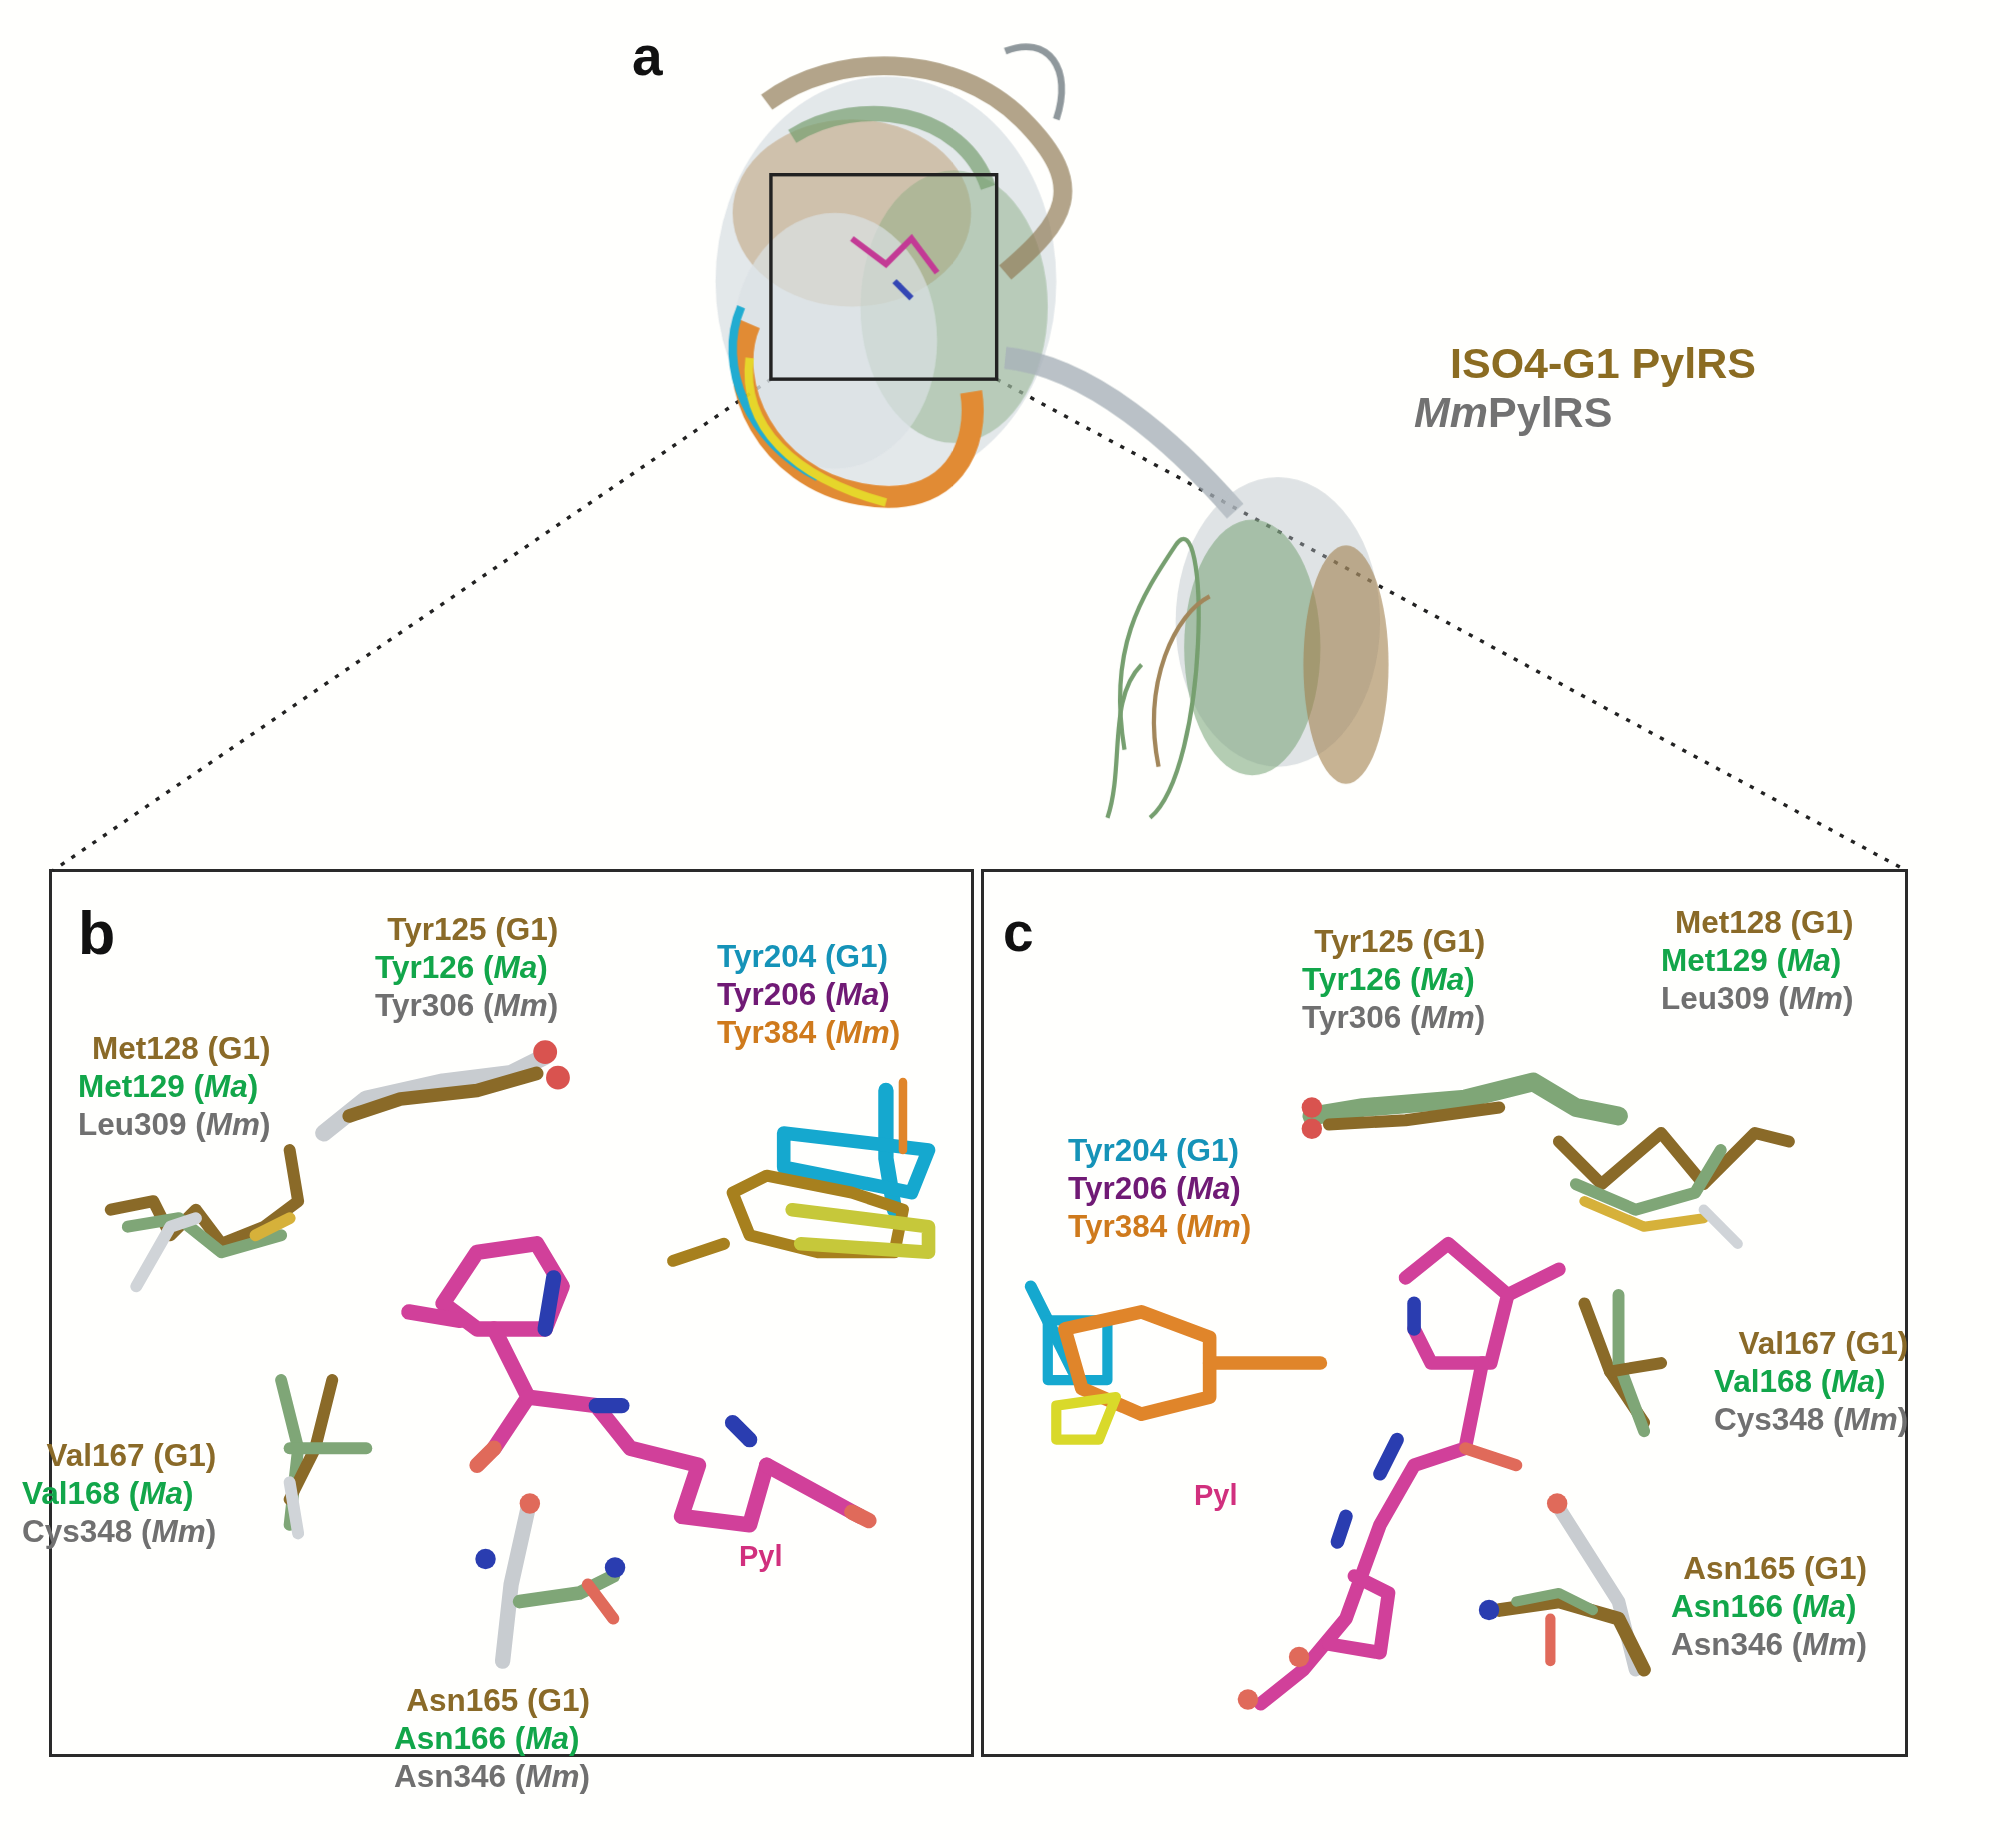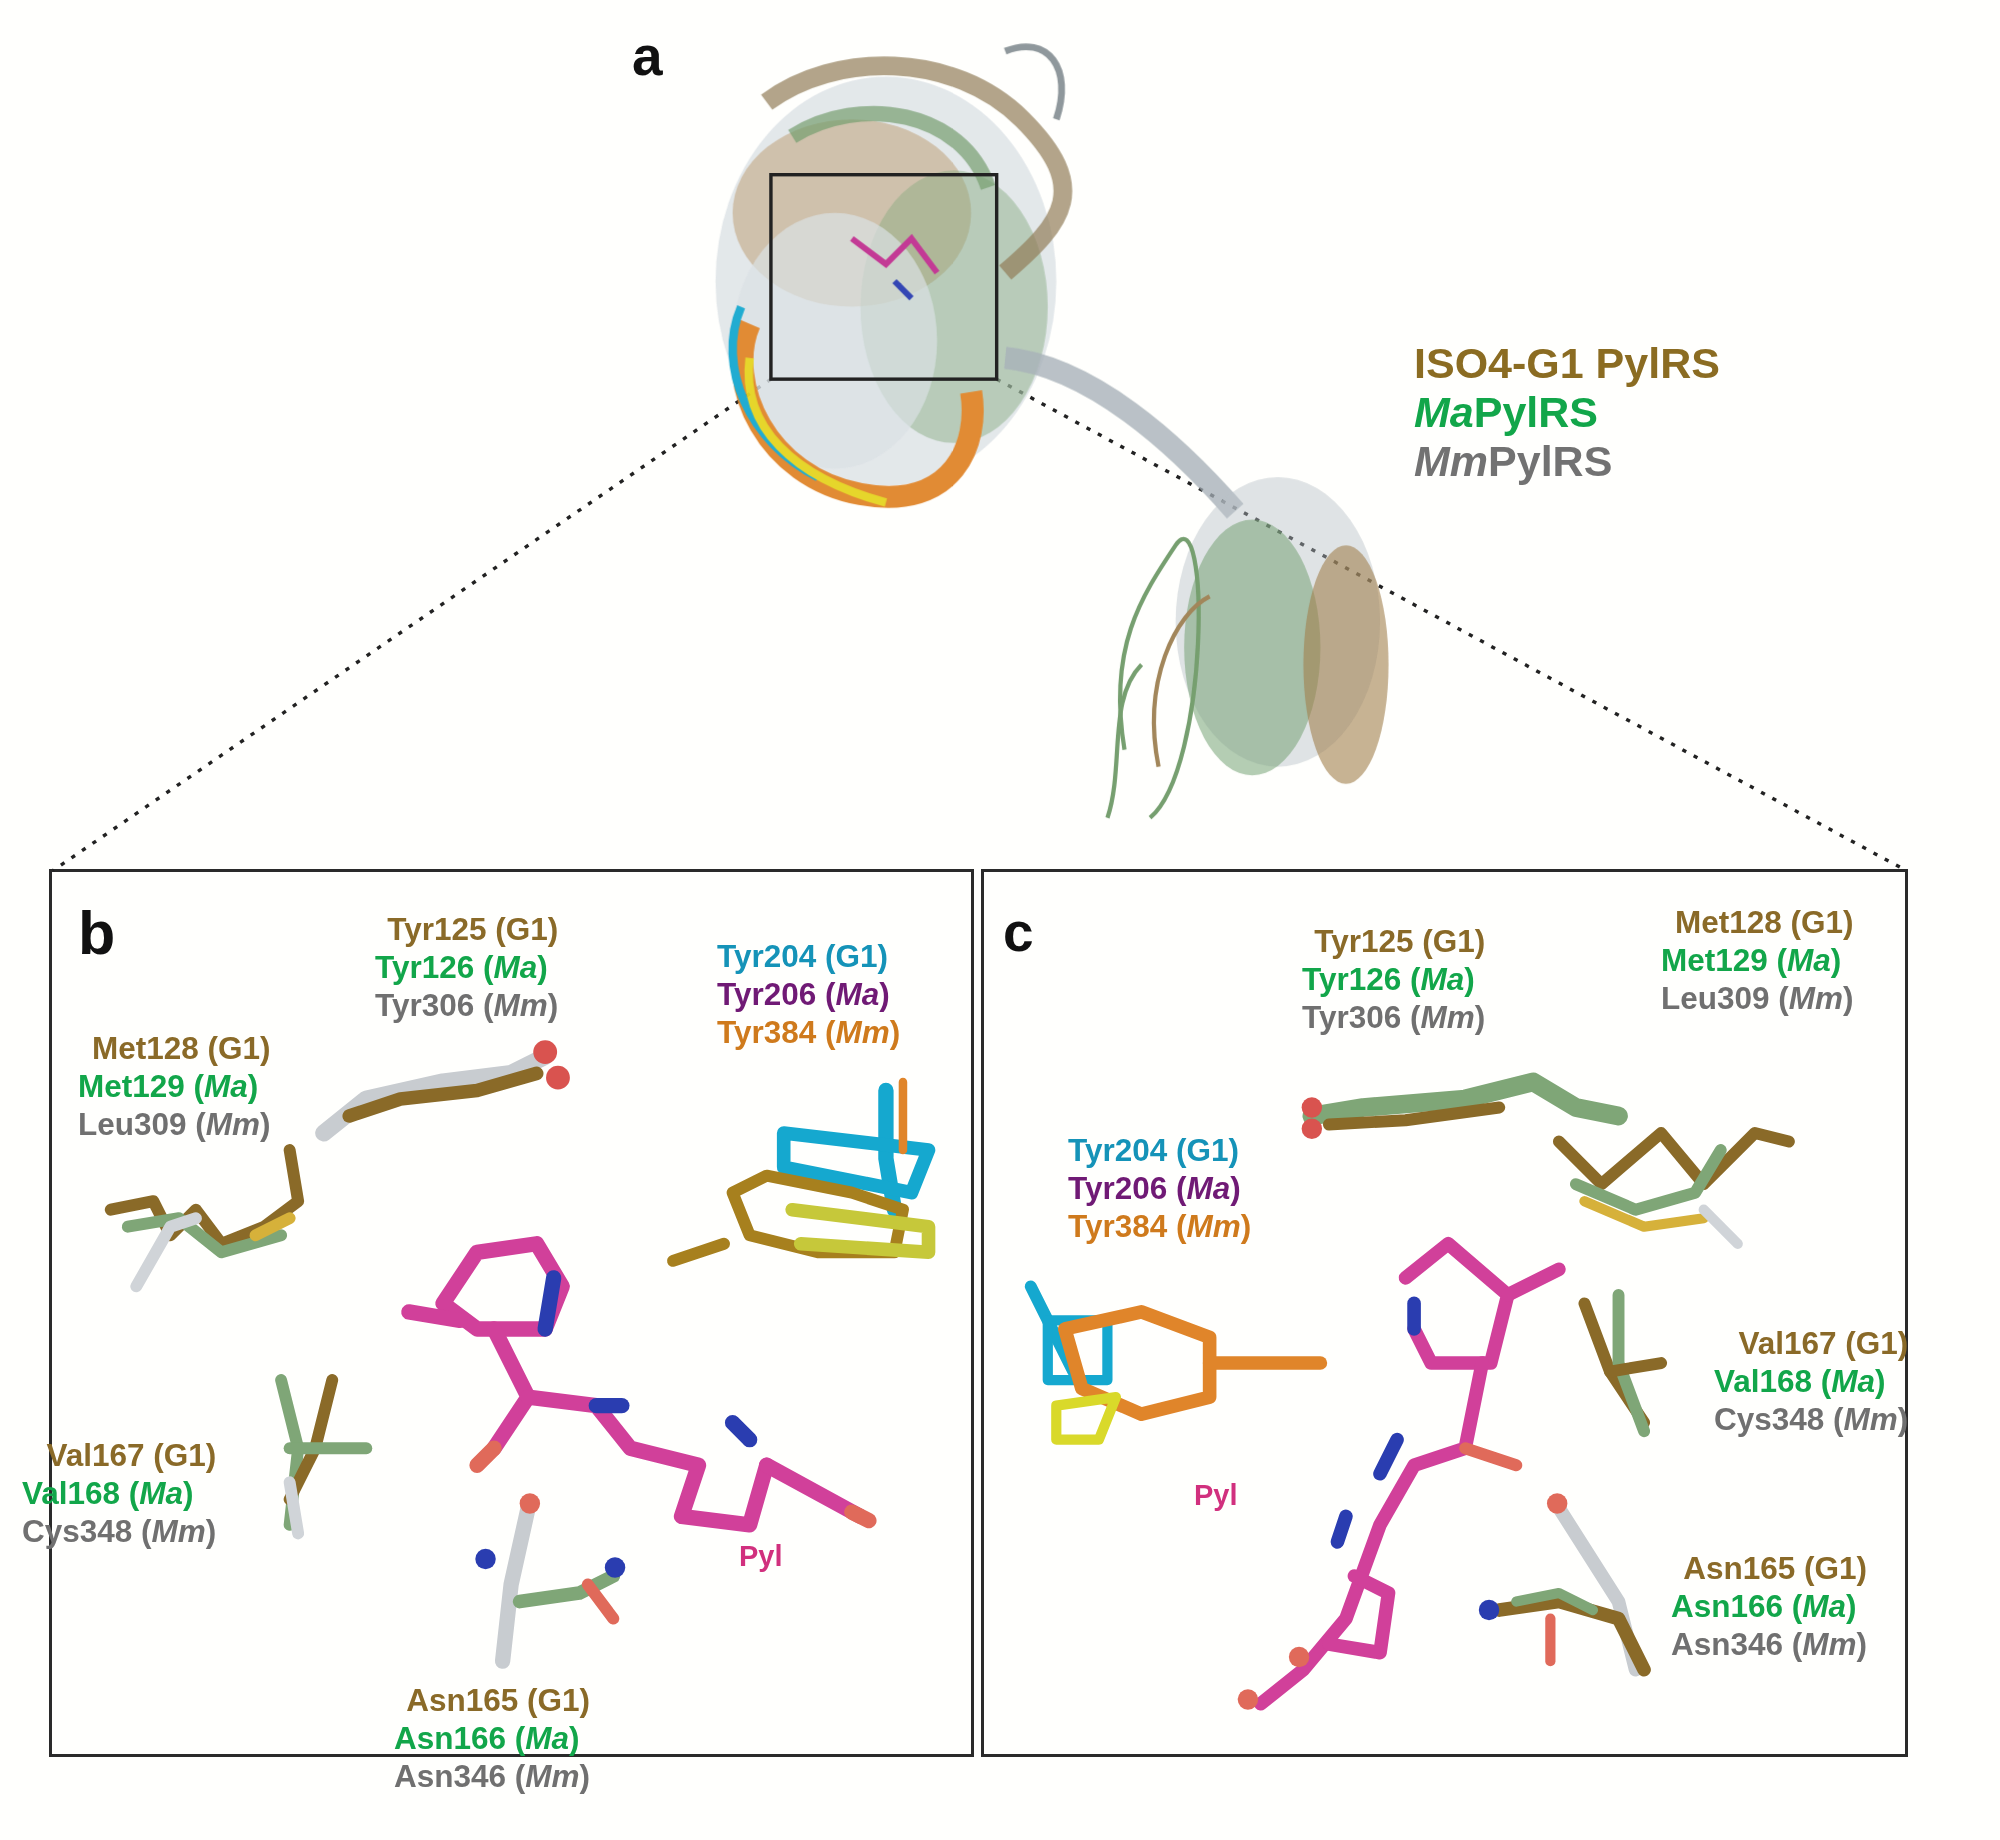--- a/index.html
+++ b/index.html
@@ -10,21 +10,21 @@
   .label { position: absolute; font-size: 31.5px; font-weight: bold; line-height: 38px; white-space: nowrap; }
   .label div { display: block; }
   .g1 { color: #8a6a28; text-align: right; }
   .ma { color: #12a64a; }
   .mm { color: #707070; font-weight: bold; }
   .cy { color: #1593b8; }
   .ye { color: #701a75; }
   .or { color: #cf7a1c; }
   .pyl { position: absolute; color: #d1307e; font-weight: bold; font-size: 29px; }
   .legend { position: absolute; font-size: 43px; font-weight: bold; line-height: 49px; }
-  .legend .l1 { color: #8b6c22; }
+  .legend .l1 { color: #8b6c22; margin-left: 36px; }
   .legend .l2 { color: #12a64a; font-style: italic; }
   .legend .l3 { color: #727272; }
   .legend .l2 span, .legend .l3 span.it { font-style: italic; }
   .legend .l2 .up { font-style: normal; }
   svg { position: absolute; left: 0; top: 0; }
 </style>
 </head>
 <body>
 
 <div class="panel-box" style="left:49px; top:869px; width:925px; height:888px;"></div>
@@ -144,21 +144,20 @@
     <path d="M1820 1900 L 1820 1950" stroke="#e06a5a" stroke-width="12"></path>
   </g>
 </svg>
 
 <div class="panel-letter" style="left:632px; top:29px;">a</div>
 <div class="panel-letter" style="left:78px; top:903px; font-size:61px;">b</div>
 <div class="panel-letter" style="left:1003px; top:905px; font-size:55px;">c</div>
 
 <div class="legend" style="left:1414px; top:339px;">
   <div class="l1">ISO4-G1 PylRS</div>
-  <div class="l2"><span>Ma</span><span class="up">PylRS</span></div>
   <div class="l3"><span class="it">Mm</span><span>PylRS</span></div>
 </div>
 
 <div class="label" style="left:375px; top:910px;">
   <div class="g1">Tyr125 (G1)</div>
   <div class="ma"><span>Tyr126 (</span><i>Ma</i>)</div>
   <div class="mm"><span>Tyr306 (</span><i>Mm</i>)</div>
 </div>
 <div class="label" style="left:78px; top:1029px;">
   <div class="g1">Met128 (G1)</div>

